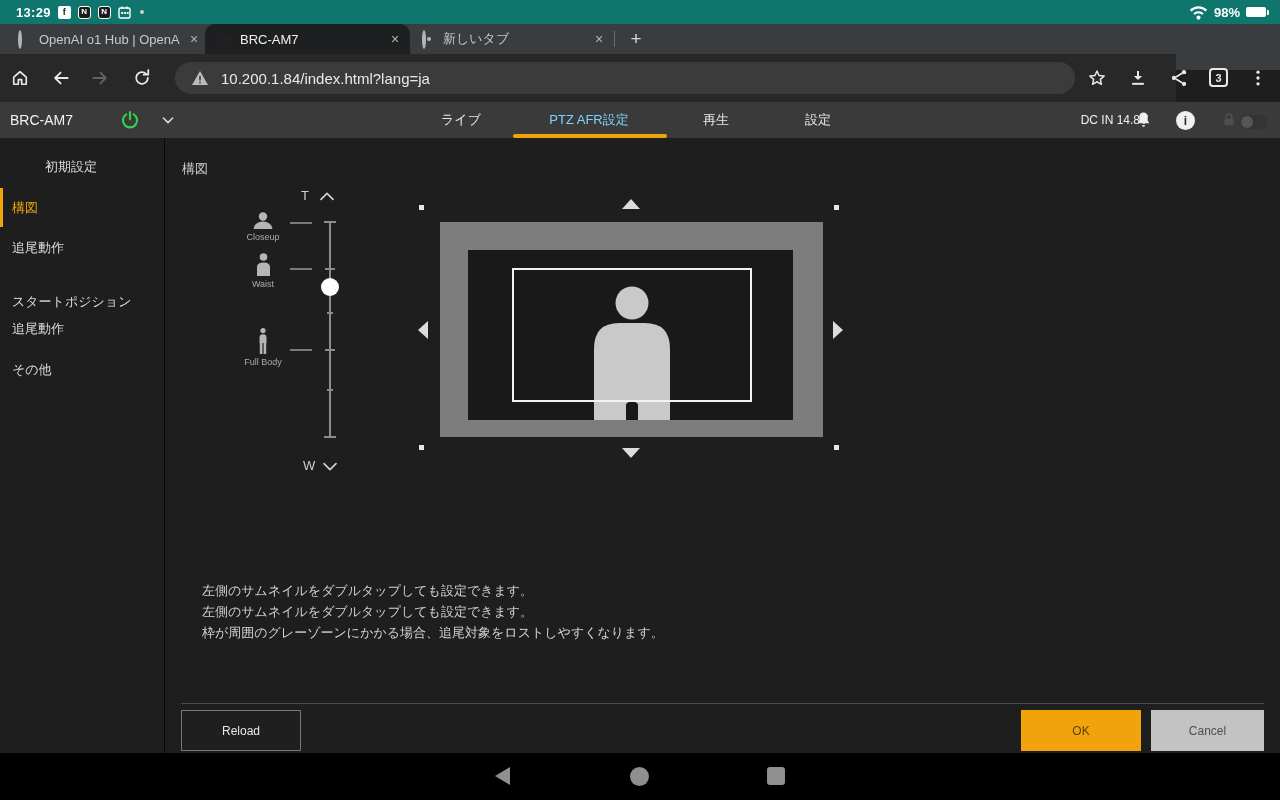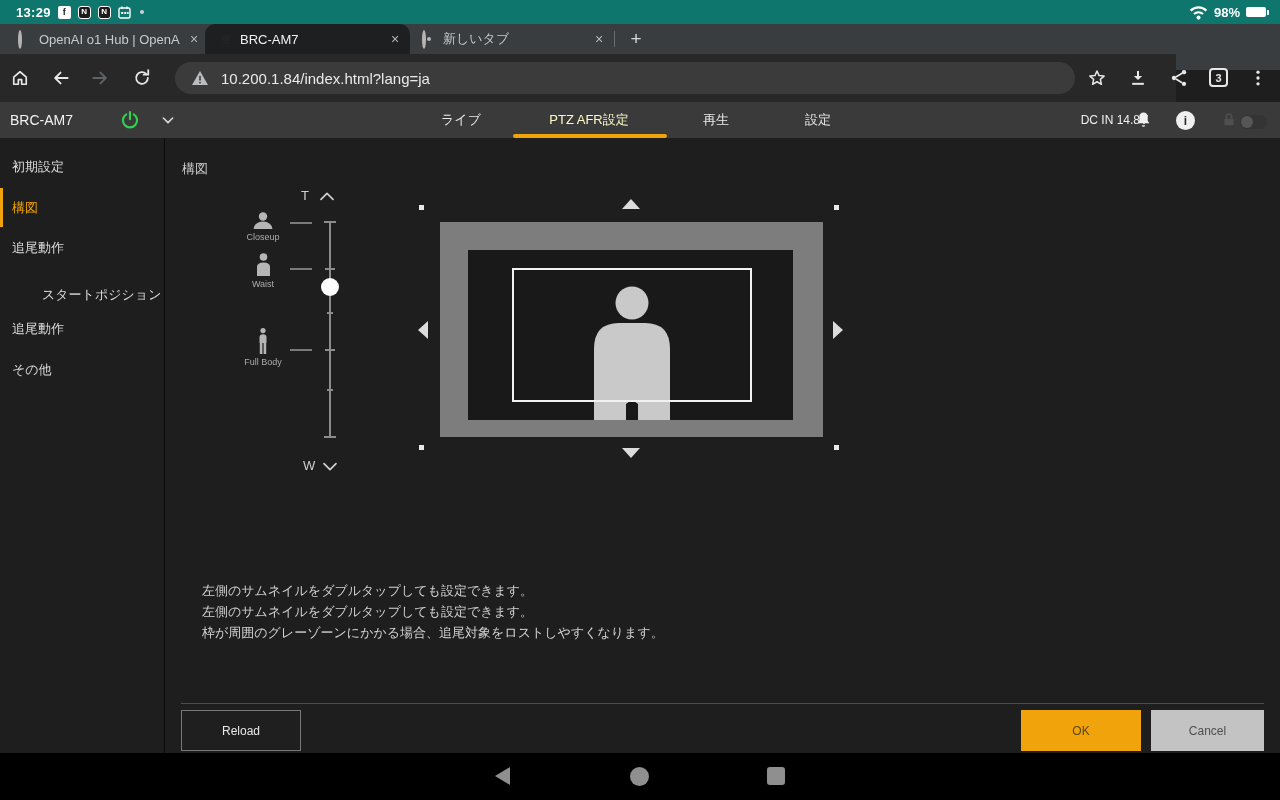--- a/index.html
+++ b/index.html
@@ -235,21 +235,21 @@
           <path d="M12 2.5 V11" stroke="var(--power-green,#2fd14e)" stroke-width="2.6" stroke-linecap="round"></path>
           <path d="M7.5 5.2 a8.5 8.5 0 1 0 9 0" fill="none" stroke="var(--power-green,#2fd14e)" stroke-width="2.6" stroke-linecap="round"></path>
         </svg>
     </span>
     <span class="hdr-ico" style="left:158px;">
       <svg width="16" height="16" viewBox="0 0 24 24">
           <path d="M5 9 L12 16 L19 9" fill="none" stroke="#d8d8d8" stroke-width="2.4" stroke-linecap="round" stroke-linejoin="round"></path>
         </svg>
     </span>
     <span class="nav-tab" style="left:461px;">ライブ</span>
-    <span class="nav-tab" style="left:589px; color:#fef9c3;">PTZ AFR設定</span>
+    <span class="nav-tab" style="left:589px; color:#7dd3fc;">PTZ AFR設定</span>
     <span class="nav-tab" style="left:716px;">再生</span>
     <span class="nav-tab" style="left:818px;">設定</span>
     <div class="nav-underline"></div>
     <span class="voltage">DC IN 14.8V</span>
     <span class="hdr-ico" style="left:1133px;">
       <svg width="19" height="20" viewBox="0 0 24 24">
           <path d="M12 2.6 c-3.2 0 -5.3 2.2 -5.3 5.6 v4.6 L4.6 16.2 h14.8 L17.3 12.8 v-4.6 c0 -3.4 -2.1 -5.6 -5.3 -5.6 Z" fill="#f0f0f0"></path>
           <path d="M10 18.5 a2 2 0 0 0 4 0 Z" fill="#f0f0f0"></path>
         </svg>
     </span>
@@ -259,24 +259,24 @@
           <rect x="5" y="10" width="14" height="10" rx="2" fill="#4f4f4f"></rect>
           <path d="M8 10 V7 a4 4 0 0 1 8 0 V10" fill="none" stroke="#4f4f4f" stroke-width="2.6"></path>
         </svg>
     </span>
     <span class="toggle">
         <span class="knob"></span>
       </span>
   </div>
 
   <div class="sidebar">
-    <div class="side-item" style="top:16px;">初期設定</div>
+    <div class="side-item" style="top:16px;margin-left:33px;">初期設定</div>
     <div class="side-item active" style="top:57px;">構図</div>
     <div class="side-item" style="top:97px;">追尾動作</div>
-    <div class="side-item" style="top:144px;margin-left:30px;">スタートポジション</div>
+    <div class="side-item" style="top:151px;">スタートポジション</div>
     <div class="side-item" style="top:178px;">追尾動作</div>
     <div class="side-item" style="top:219px;">その他</div>
     <div class="active-bar"></div>
   </div>
 
   <div class="content">
     <div class="page-title">構図</div>
 
     <span class="zoom-label" style="left:136px; top:50px;">T</span>
     <span class="chev-btn" style="left:152px; top:50px;">

